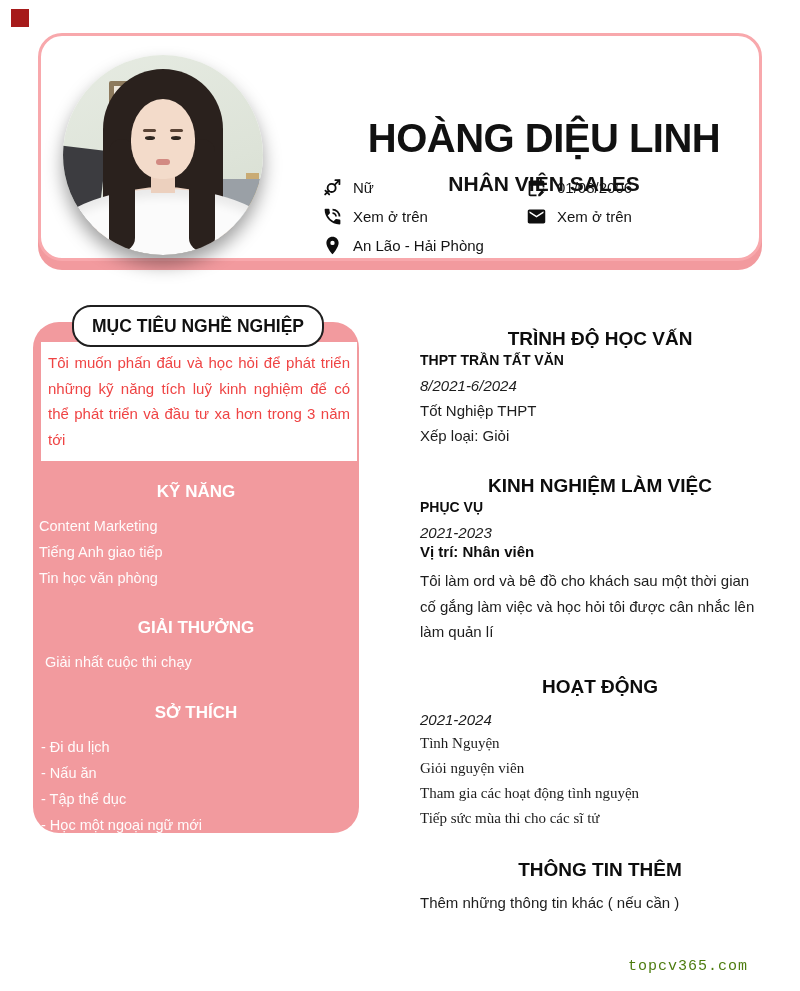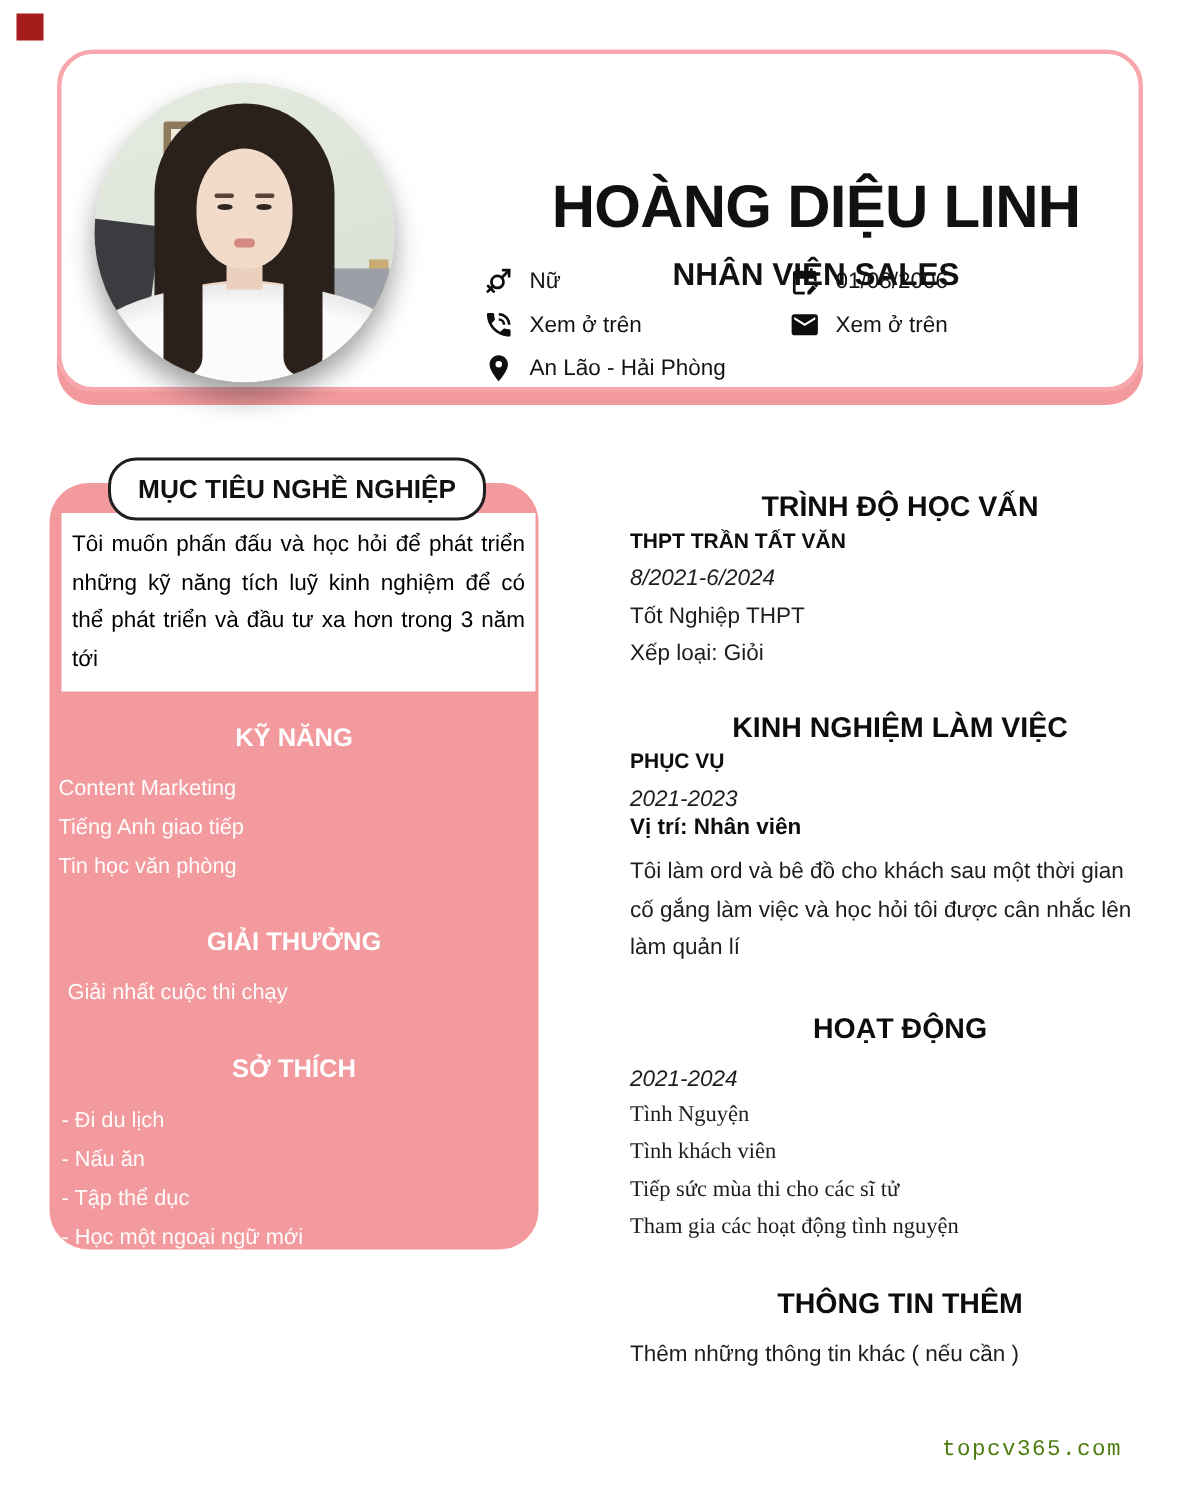--- a/index.html
+++ b/index.html
@@ -64,21 +64,21 @@
     background:#f29a9e;border-radius:26px;
   }
   .objective-pill{
     position:absolute;left:72px;top:305px;width:248px;height:38px;
     background:#ffffff;border:2px solid #1f1f1f;border-radius:19px;
     display:flex;align-items:center;justify-content:center;z-index:3;
     font-size:17.5px;font-weight:700;color:#111;white-space:nowrap;
   }
   .objective-box{
     margin:20px 2px 0 8px;background:#ffffff;padding:8px 7px 9px 7px;
-    font-size:15px;line-height:25.5px;text-align:justify;color:#000000;
+    font-size:15px;line-height:25.5px;text-align:justify;color:#ef4444;
   }
   .side-heading{margin-top:21px;text-align:center;font-size:17px;font-weight:700;color:#ffffff;}
   .skill-list{margin:11px 0 0 0;padding:0 0 0 6px;list-style:none;
     font-size:14.5px;line-height:26px;color:rgba(255,255,255,.96);}
   .award-list{margin:11px 0 0 0;padding:0 0 0 12px;list-style:none;
     font-size:14.5px;line-height:26px;color:rgba(255,255,255,.96);}
   .hobby-list{margin:11px 0 0 0;padding:0 0 0 8px;list-style:none;
     font-size:14.5px;line-height:26px;color:rgba(255,255,255,.96);}
   .side-heading.awards{margin-top:27px;}
   .side-heading.hobbies{margin-top:28px;}
@@ -221,22 +221,22 @@
   <div class="main-heading gap-section">KINH NGHIỆM LÀM VIỆC</div>
   <div class="entry-title">PHỤC VỤ</div>
   <div class="entry-period">2021-2023</div>
   <div class="entry-title" style="font-size:15px;">Vị trí: Nhân viên</div>
   <div class="entry-desc">Tôi làm ord và bê đồ cho khách sau một thời gian cố gắng làm việc và học hỏi tôi được cân nhắc lên làm quản lí</div>
 
   <div class="main-heading gap-section">HOẠT ĐỘNG</div>
   <div class="entry-period" style="margin-top:13px;">2021-2024</div>
   <div class="activity-lines">
     <div>Tình Nguyện</div>
-    <div>Tình khách viên</div>
+    <div>Giỏi nguyện viên</div>
+    <div>Tham gia các hoạt động tình nguyện</div>
     <div>Tiếp sức mùa thi cho các sĩ tử</div>
-    <div>Tham gia các hoạt động tình nguyện</div>
   </div>
 
   <div class="main-heading gap-section">THÔNG TIN THÊM</div>
   <div class="entry-line" style="margin-top:13px;">Thêm những thông tin khác ( nếu cần )</div>
 </main>
 
 <div class="site-footer">topcv365.com</div>
 
 </body></html>

